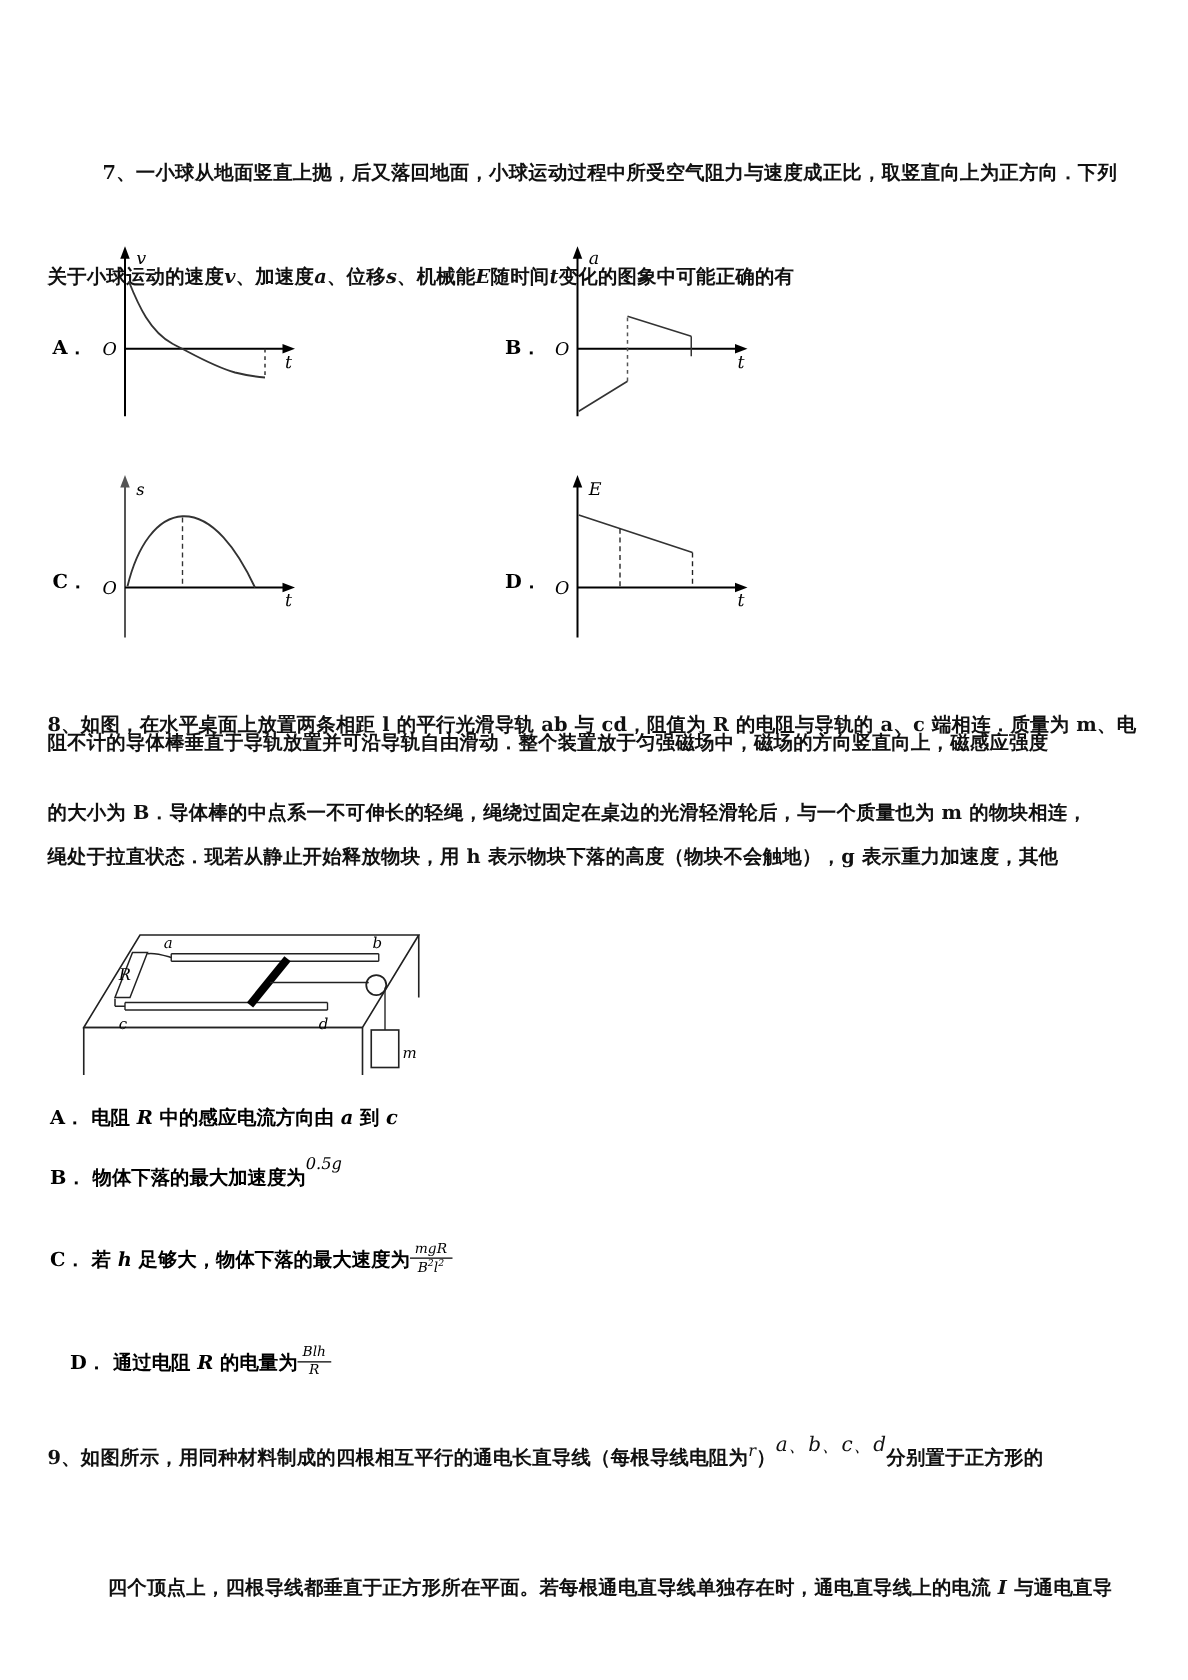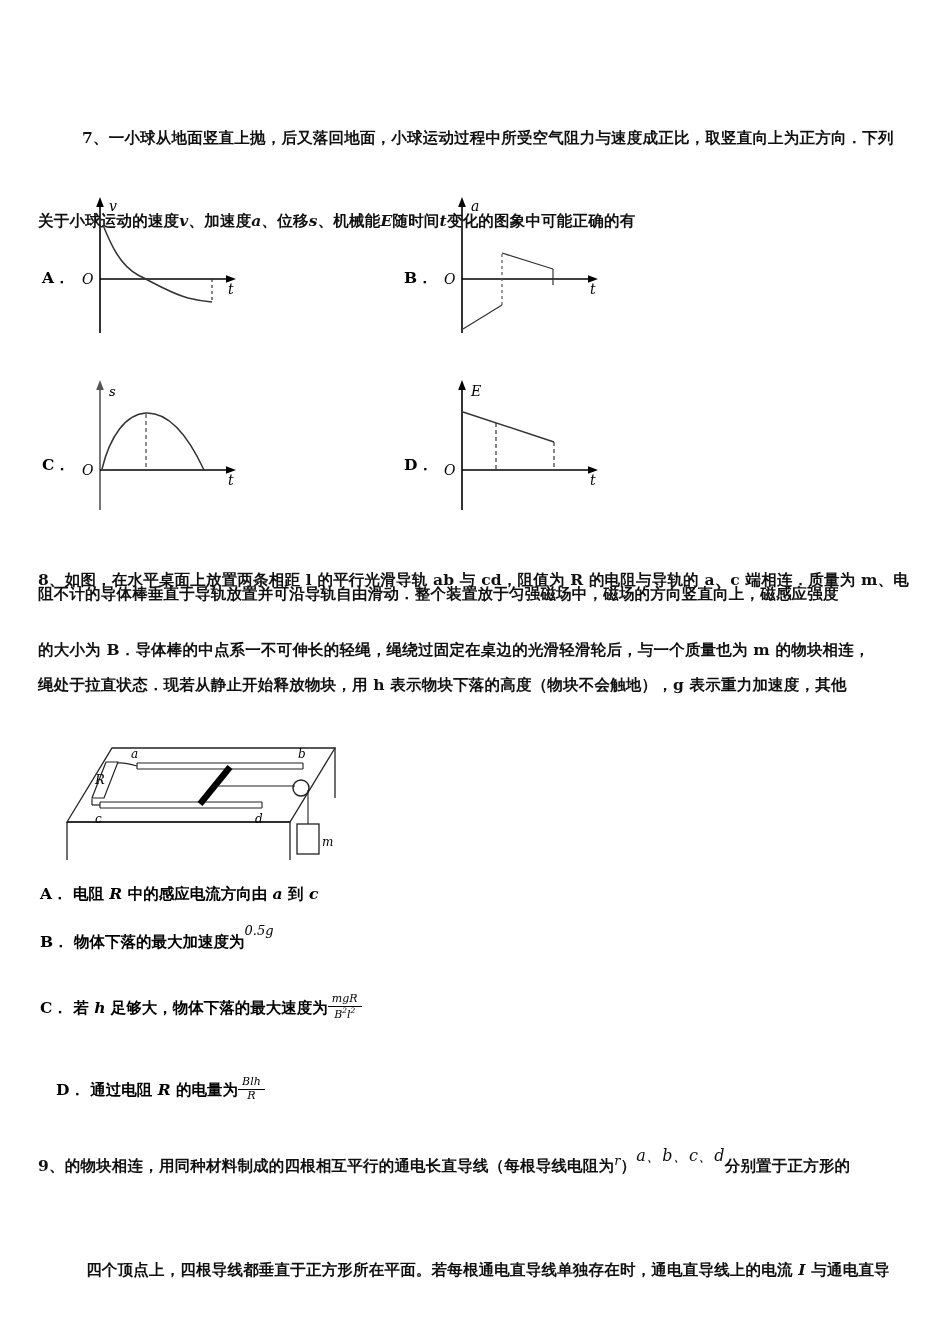--- a/index.html
+++ b/index.html
@@ -250,19 +250,19 @@
     <span>C．</span>
     <span>若 </span><span class="it">h</span><span> 足够大，物体下落的最大速度为</span><span class="frac"><span class="num">mgR</span><span class="den"><span>B</span><span class="sup">2</span><span>l</span><span class="sup">2</span></span></span>
   </div>
 
   <div class="optline" style="left:40px; top:1078px;margin-left:16px;">
     <span>D．</span>
     <span>通过电阻 </span><span class="it">R</span><span> 的电量为</span><span class="frac"><span class="num">Blh</span><span class="den">R</span></span>
   </div>
 
   <div class="para" style="left:38px; top:1148px; width:900px; white-space:nowrap;">
-    <span>9、</span><span>的物块相连，用同种材料制成的四根相互平行的通电长直导线（每根导线电阻为</span><span class="raise-small">r</span><span>）</span><span class="raise">a、b、c、d</span><span>分别置于正方形的</span>
+    <span>9、</span><span>如图所示，用同种材料制成的四根相互平行的通电长直导线（每根导线电阻为</span><span class="raise-small">r</span><span>）</span><span class="raise">a、b、c、d</span><span>分别置于正方形的</span>
   </div>
   <div class="para" style="left:38px; top:1252px; width:900px; white-space:nowrap;text-align:center;">
     <span>四个顶点上，四根导线都垂直于正方形所在平面。若每根通电直导线单独存在时，通电直导线上的电流 </span><span class="it">I</span><span> 与通电直导</span>
   </div>
 
 </div>
 
 </body></html>

